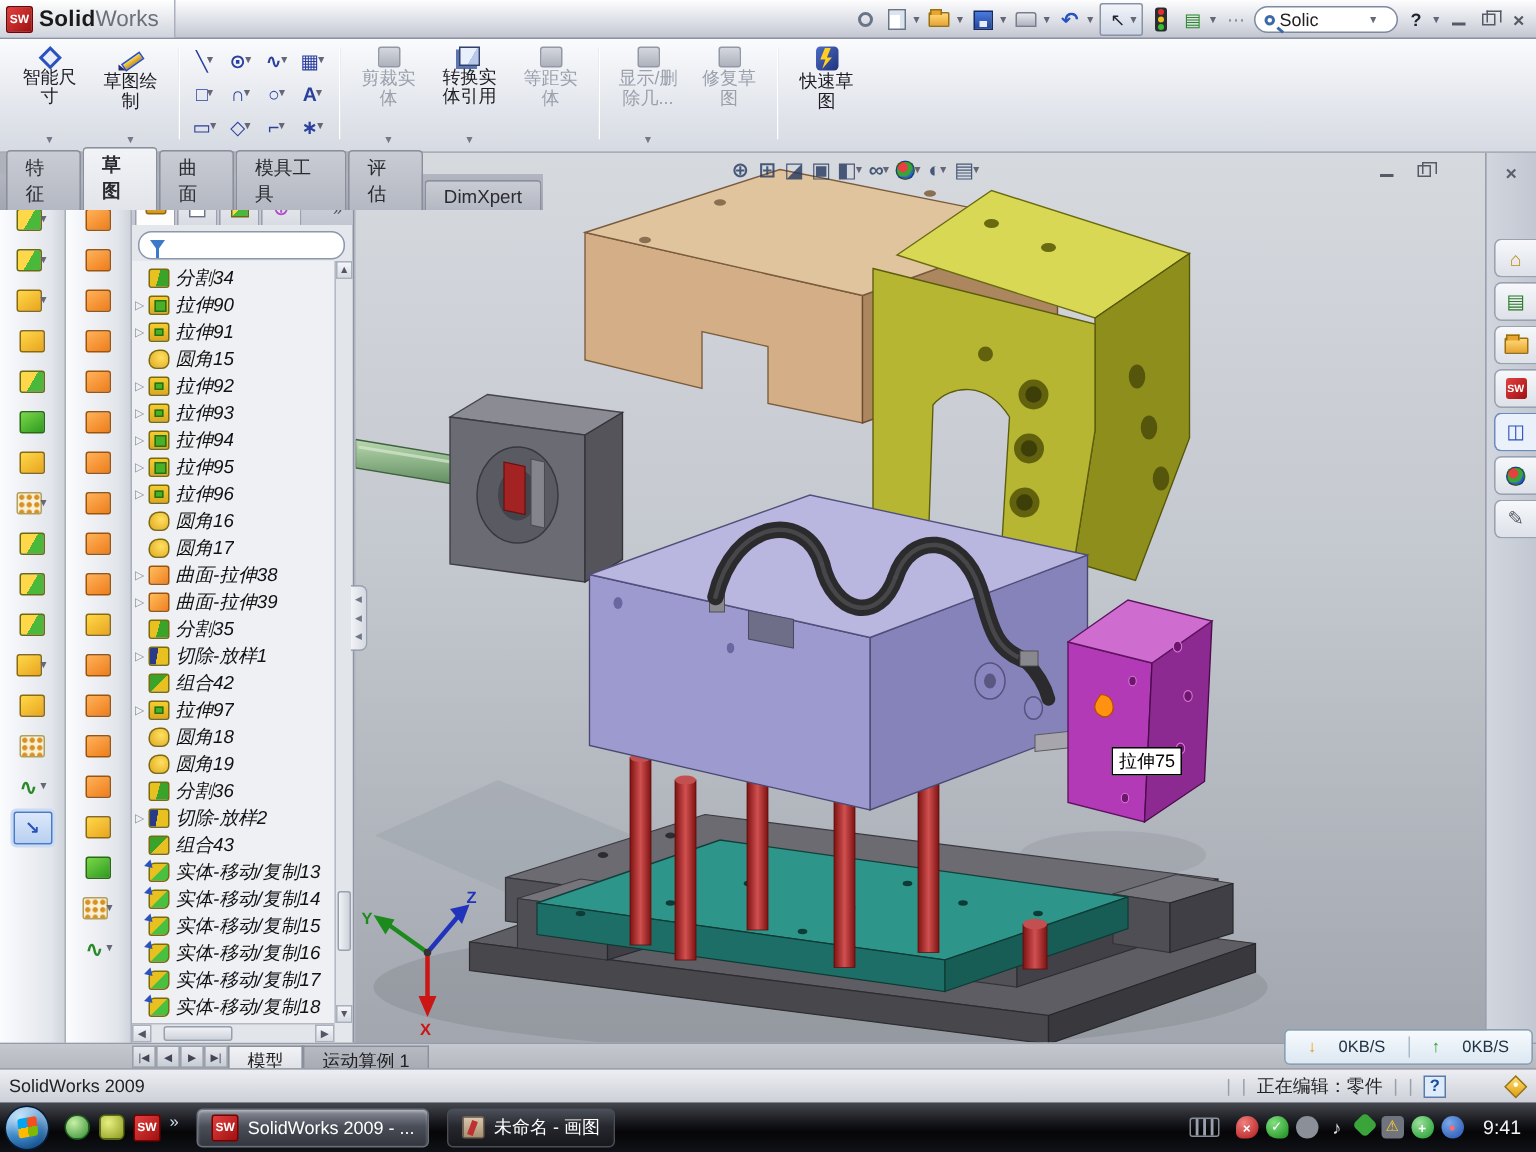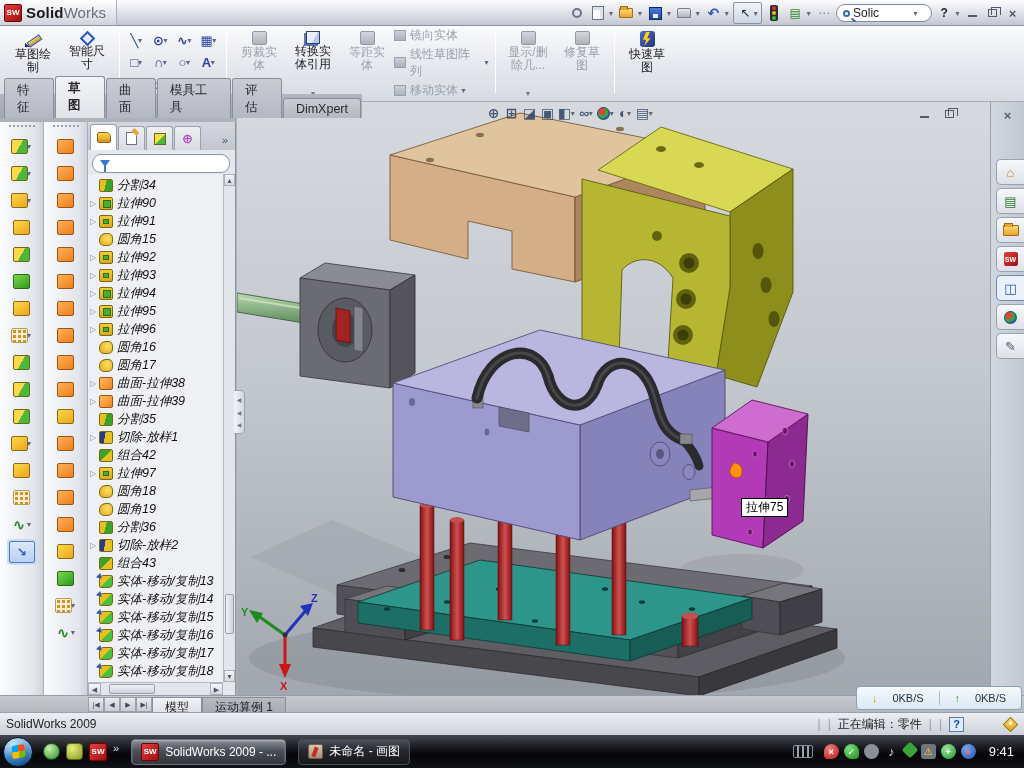--- a/index.html
+++ b/index.html
@@ -63,21 +63,21 @@
   .bolt { width:15px; height:16px; position:relative; background:linear-gradient(135deg,#4a6ac8,#22347a); border-radius:3px; }
   .bolt::after { content:""; position:absolute; inset:1px; background:#ffce1e; clip-path:polygon(42% 0,72% 0,52% 45%,78% 45%,28% 100%,44% 55%,18% 55%); }
   #sketch-grid { display:grid; grid-template-columns:repeat(4,24px); grid-auto-rows:22px; align-content:center; }
   .sg { display:flex; align-items:center; justify-content:center; color:#2a3f9e; font-size:13px; font-weight:bold; }
   .sg .dd7 { font-weight:normal; }
   .tb-stack { display:flex; flex-direction:column; justify-content:center; gap:2px; width:96px; }
   .stack-item { display:flex; align-items:center; gap:4px; color:#9aa0ac; font-size:12px; }
   .stack-ic { width:12px; height:11px; background:linear-gradient(#cdd0d8,#aab0bc); border:1px solid #9aa0ae; flex:none; }
 
   
-  #tabstrip { position:absolute; left:0; top:94px; width:362px; height:24px; z-index:6;
+  #tabstrip { position:absolute; left:0; top:116px; width:362px; height:24px; z-index:6;
     background:linear-gradient(#b2b6c0,#a2a6b2); display:flex; align-items:flex-end; padding-left:4px; }
   .ctab { padding:3px 12px 2px; font-size:12.5px; color:#2a2a30; background:linear-gradient(#c9ccd4,#b4b8c2);
     border:1px solid #8a8f9c; border-bottom:none; border-radius:3px 3px 0 0; margin-right:1px; }
   .ctab.active { background:linear-gradient(#f2f3f6,#e2e4ea); font-weight:bold; padding-bottom:4px; }
 
   
   #leftbars { position:absolute; left:0; top:122px; width:88px; height:573px; background:#c9ccd4; display:flex; z-index:4; }
   .lcol { width:44px; background:linear-gradient(90deg,#fbfcfe,#e2e5eb 80%,#cfd3db); border-right:1px solid #aab0ba;
     display:flex; flex-direction:column; align-items:center; padding-top:3px; }
   .lgrip { width:26px; height:4px; border-top:2px dotted #9aa0ae; margin-bottom:4px; }
@@ -278,29 +278,29 @@
       <span class="winbtn">
           <span class="rest"></span>
         </span>
       <span class="winbtn">×</span>
     </div>
   </div>
 
   <div id="toolbar">
     <div id="tb-row">
       <div class="tb-big">
+        <span class="diam"></span>
+        <span class="lbl">智能尺
+寸</span>
+          <span class="dd">▼</span>
+      </div>
+      <div class="tb-big">
         <span class="pencil"></span>
         <span class="lbl">草图绘
 制</span>
-          <span class="dd">▼</span>
-      </div>
-      <div class="tb-big">
-        <span class="diam"></span>
-        <span class="lbl">智能尺
-寸</span>
           <span class="dd">▼</span>
       </div>
       <div class="tb-sep"></div>
       <div id="sketch-grid">
           <span class="sg">╲<span class="dd7">▼</span></span>
           <span class="sg">⊙<span class="dd7">▼</span></span>
           <span class="sg">∿<span class="dd7">▼</span></span>
           <span class="sg">▦<span class="dd7">▼</span></span>
           <span class="sg">□<span class="dd7">▼</span></span>
           <span class="sg">∩<span class="dd7">▼</span></span>
@@ -321,36 +321,20 @@
       <div class="tb-big">
         <span class="cube3"></span>
         <span class="lbl">转换实
 体引用</span>
           <span class="dd">▼</span>
       </div>
       <div class="tb-big off">
         <span class="gicon"></span>
         <span class="lbl">等距实
 体</span>
-      </div>
-      <div class="tb-stack">
-        <div class="stack-item">
-            <span class="stack-ic"></span>
-            <span>镜向实体</span>
-          </div>
-        <div class="stack-item">
-            <span class="stack-ic"></span>
-            <span>线性草图阵列</span>
-            <span class="dd7">▼</span>
-          </div>
-        <div class="stack-item">
-            <span class="stack-ic"></span>
-            <span>移动实体</span>
-            <span class="dd7">▼</span>
-          </div>
       </div>
       <div class="tb-sep"></div>
       <div class="tb-big off">
         <span class="gicon"></span>
         <span class="lbl">显示/删
 除几...</span>
           <span class="dd">▼</span>
       </div>
       <div class="tb-big off">
         <span class="gicon"></span>

